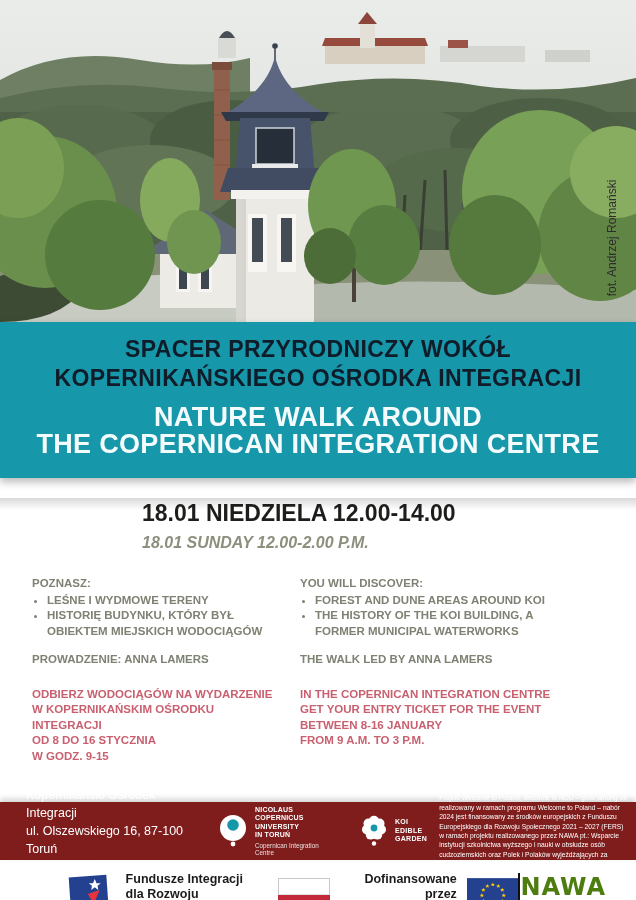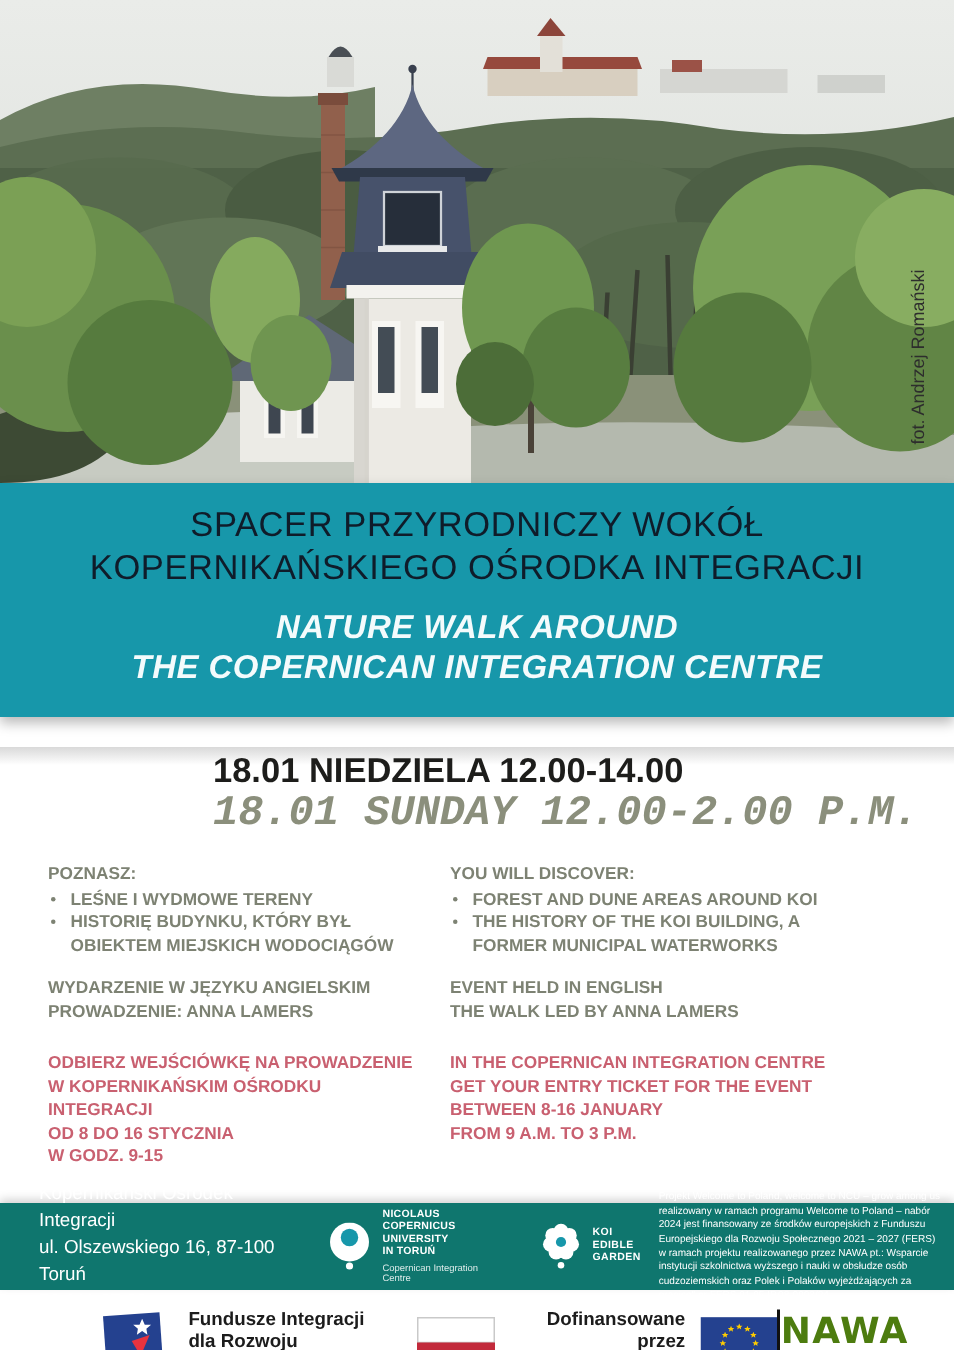--- a/index.html
+++ b/index.html
@@ -4,37 +4,37 @@
 <style>
   html,body{margin:0;padding:0;background:#888;}
   .poster{width:636px;height:900px;margin:0 auto;background:#fff;position:relative;overflow:hidden;
           font-family:"Liberation Sans","DejaVu Sans",sans-serif;}
   
   .photo{height:322px;position:relative;background:#dfe3df;}
   .photo svg{display:block;}
   
   .banner{height:156px;background:#1797aa;text-align:center;box-shadow:0 4px 8px rgba(0,0,0,.28);
           position:relative;z-index:2;padding-top:13px;box-sizing:border-box;}
-  .banner h1{margin:0;font-size:23px;line-height:29px;font-weight:normal;color:#0f1c2a;letter-spacing:.4px;}
-  .banner h2{margin:11px 0 0;font-size:22px;line-height:27px;font-weight:bold;font-style:italic;
+  .banner h1{margin:0;font-size:23px;line-height:29px;font-weight:bold;color:#0f1c2a;letter-spacing:.4px;}
+  .banner h2{margin:11px 0 0;font-size:27px;line-height:27px;font-weight:bold;
              color:#f4fbfc;letter-spacing:.3px;}
   
   .content{height:304px;box-sizing:border-box;background:linear-gradient(#d9d9d9,#ffffff 12px);}
   .schedule{margin:20px 0 0 142px;}
   .schedule .pl{font-size:23px;line-height:30px;font-weight:bold;color:#1d1d1b;}
-  .schedule .en{font-size:28px;line-height:30px;font-weight:bold;font-style:italic;color:#8b8f7c;font-family:Liberation Mono, monospace;}
+  .schedule .en{font-size:16px;line-height:30px;font-weight:bold;font-style:italic;color:#8b8f7c;}
   .columns{display:flex;margin-top:18px;padding-left:32px;gap:16px;}
   .col{width:252px;font-size:11.5px;line-height:15.5px;font-weight:bold;color:#7d8273;}
   .col.en{width:262px;}
   .col ul{margin:1px 0 0;padding-left:15px;}
   .col li{margin:0;}
   .lang{margin-top:13px;}
   .ticket{margin-top:19px;color:#c96070;}
   
-  .tealfooter{height:58px;background:#0f766e;display:flex;align-items:center;box-sizing:border-box;
+  .tealfooter{height:58px;background:#7f1d1d;display:flex;align-items:center;box-sizing:border-box;
               padding-left:26px;color:#fff;box-shadow:0 -3px 6px rgba(0,0,0,.18);position:relative;z-index:2;}
   .addr{width:176px;font-size:12.5px;line-height:18px;}
   .addr .phone{text-decoration:underline;cursor:pointer;}
   .logo-group{display:flex;align-items:center;margin-left:16px;}
   .logo-group svg{flex:0 0 auto;}
   .ncu-text{margin-left:7px;width:88px;}
   .ncu-name{font-size:7px;line-height:8.5px;font-weight:bold;letter-spacing:.2px;}
   .ncu-sub{font-size:6.3px;line-height:7.5px;opacity:.85;margin-top:2px;}
   .koi-text{margin-left:6px;font-size:7px;line-height:8.5px;font-weight:bold;letter-spacing:.3px;}
   .note{flex:1;margin-left:12px;padding-right:8px;font-size:6.7px;line-height:9.4px;}
@@ -179,39 +179,37 @@
 
     <div class="columns">
 
       <div class="col pl">
         <div>POZNASZ:</div>
         <ul>
           <li>LEŚNE I WYDMOWE TERENY</li>
           <li>HISTORIĘ BUDYNKU, KTÓRY BYŁ OBIEKTEM MIEJSKICH WODOCIĄGÓW</li>
         </ul>
         <div class="lang">
-          <div>WYDARZENIE W JĘZYKU ANGIELSKIM</div>
           <div>PROWADZENIE: ANNA LAMERS</div>
         </div>
         <div class="ticket">
-          <div>ODBIERZ WEJŚCIÓWKĘ NA PROWADZENIE</div>
+          <div>ODBIERZ WODOCIĄGÓW NA WYDARZENIE</div>
           <div>W KOPERNIKAŃSKIM OŚRODKU INTEGRACJI</div>
           <div>OD 8 DO 16 STYCZNIA</div>
           <div>W GODZ. 9-15</div>
         </div>
       </div>
 
       <div class="col en">
         <div>YOU WILL DISCOVER:</div>
         <ul>
           <li>FOREST AND DUNE AREAS AROUND KOI</li>
           <li>THE HISTORY OF THE KOI BUILDING, A FORMER MUNICIPAL WATERWORKS</li>
         </ul>
         <div class="lang">
-          <div>EVENT HELD IN ENGLISH</div>
           <div>THE WALK LED BY ANNA LAMERS</div>
         </div>
         <div class="ticket">
           <div>IN THE COPERNICAN INTEGRATION CENTRE</div>
           <div>GET YOUR ENTRY TICKET FOR THE EVENT</div>
           <div>BETWEEN 8-16 JANUARY</div>
           <div>FROM 9 A.M. TO 3 P.M.</div>
         </div>
       </div>
     </div>

